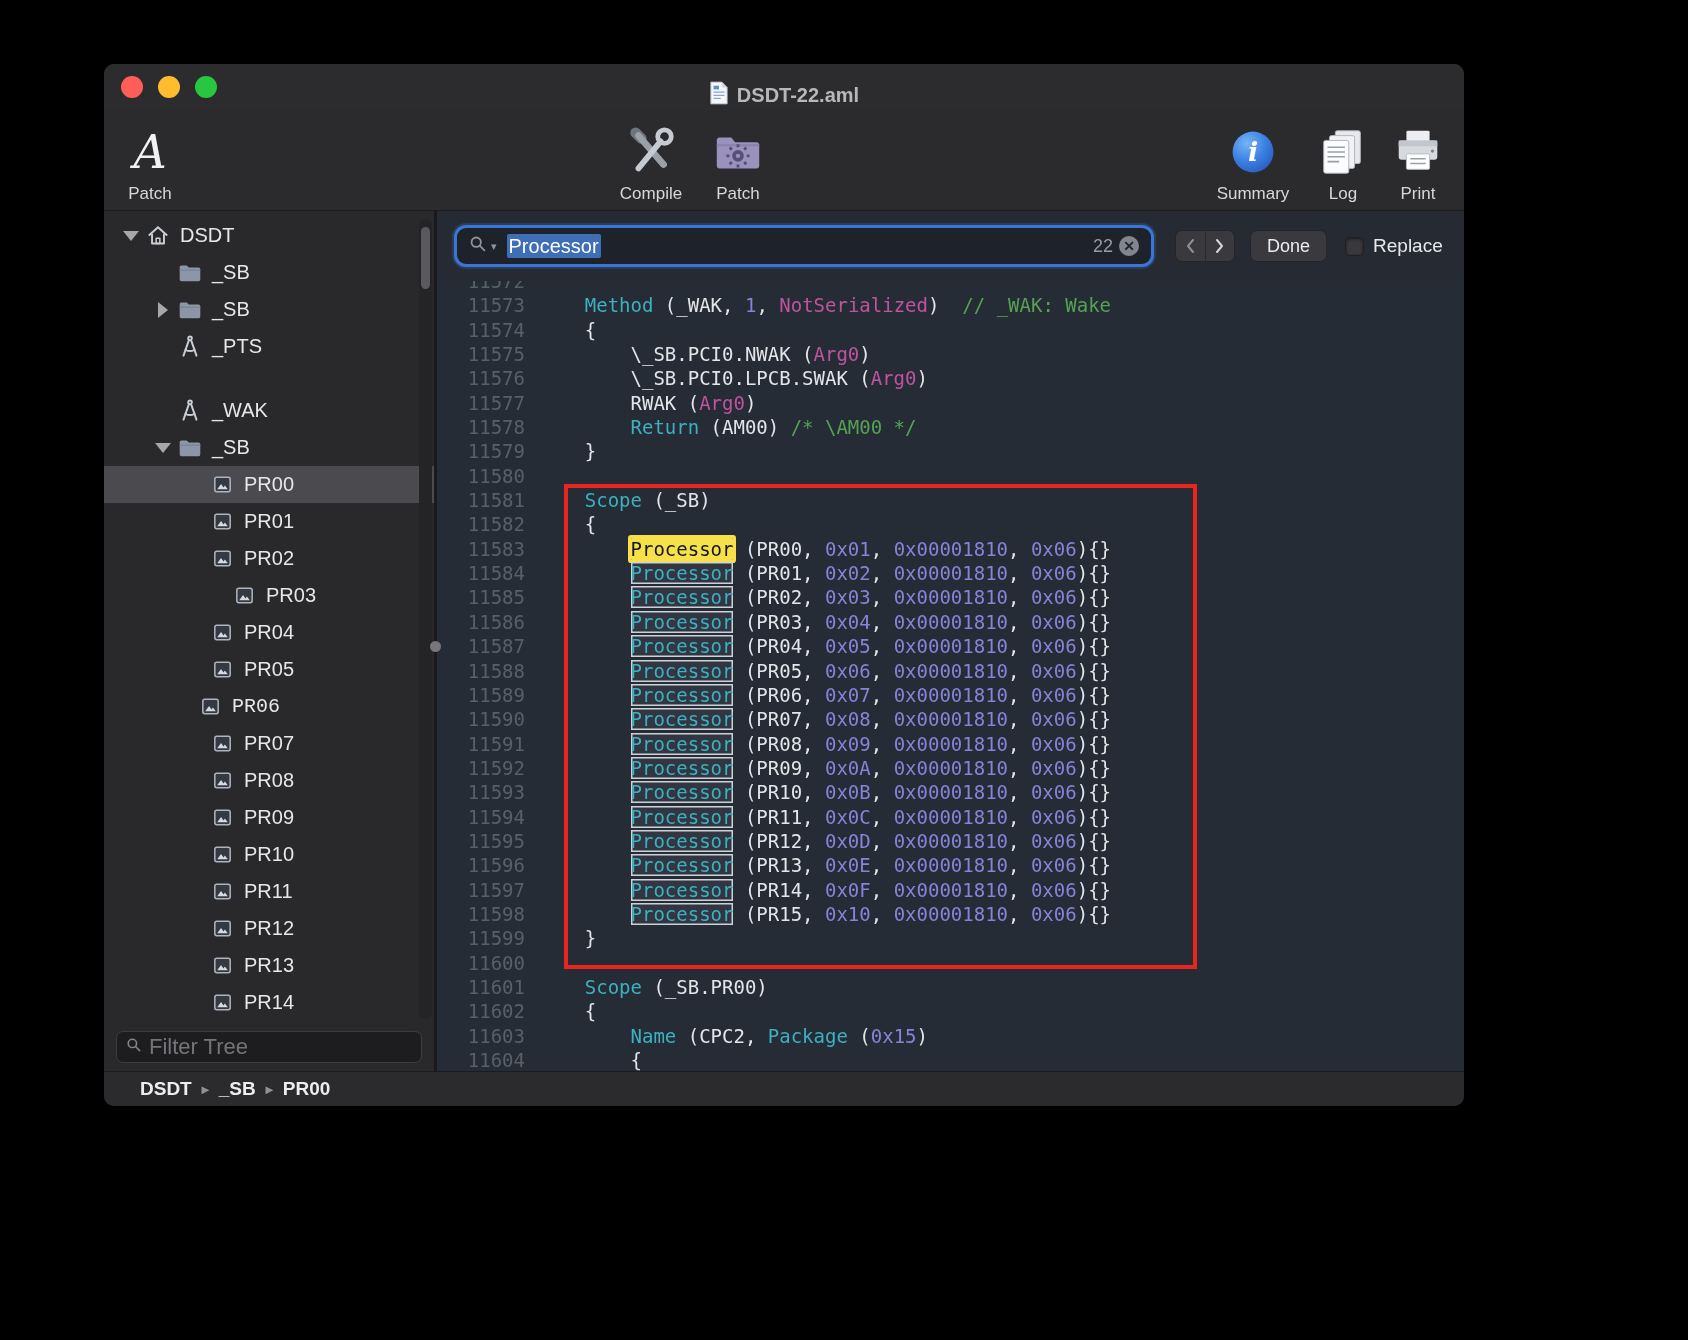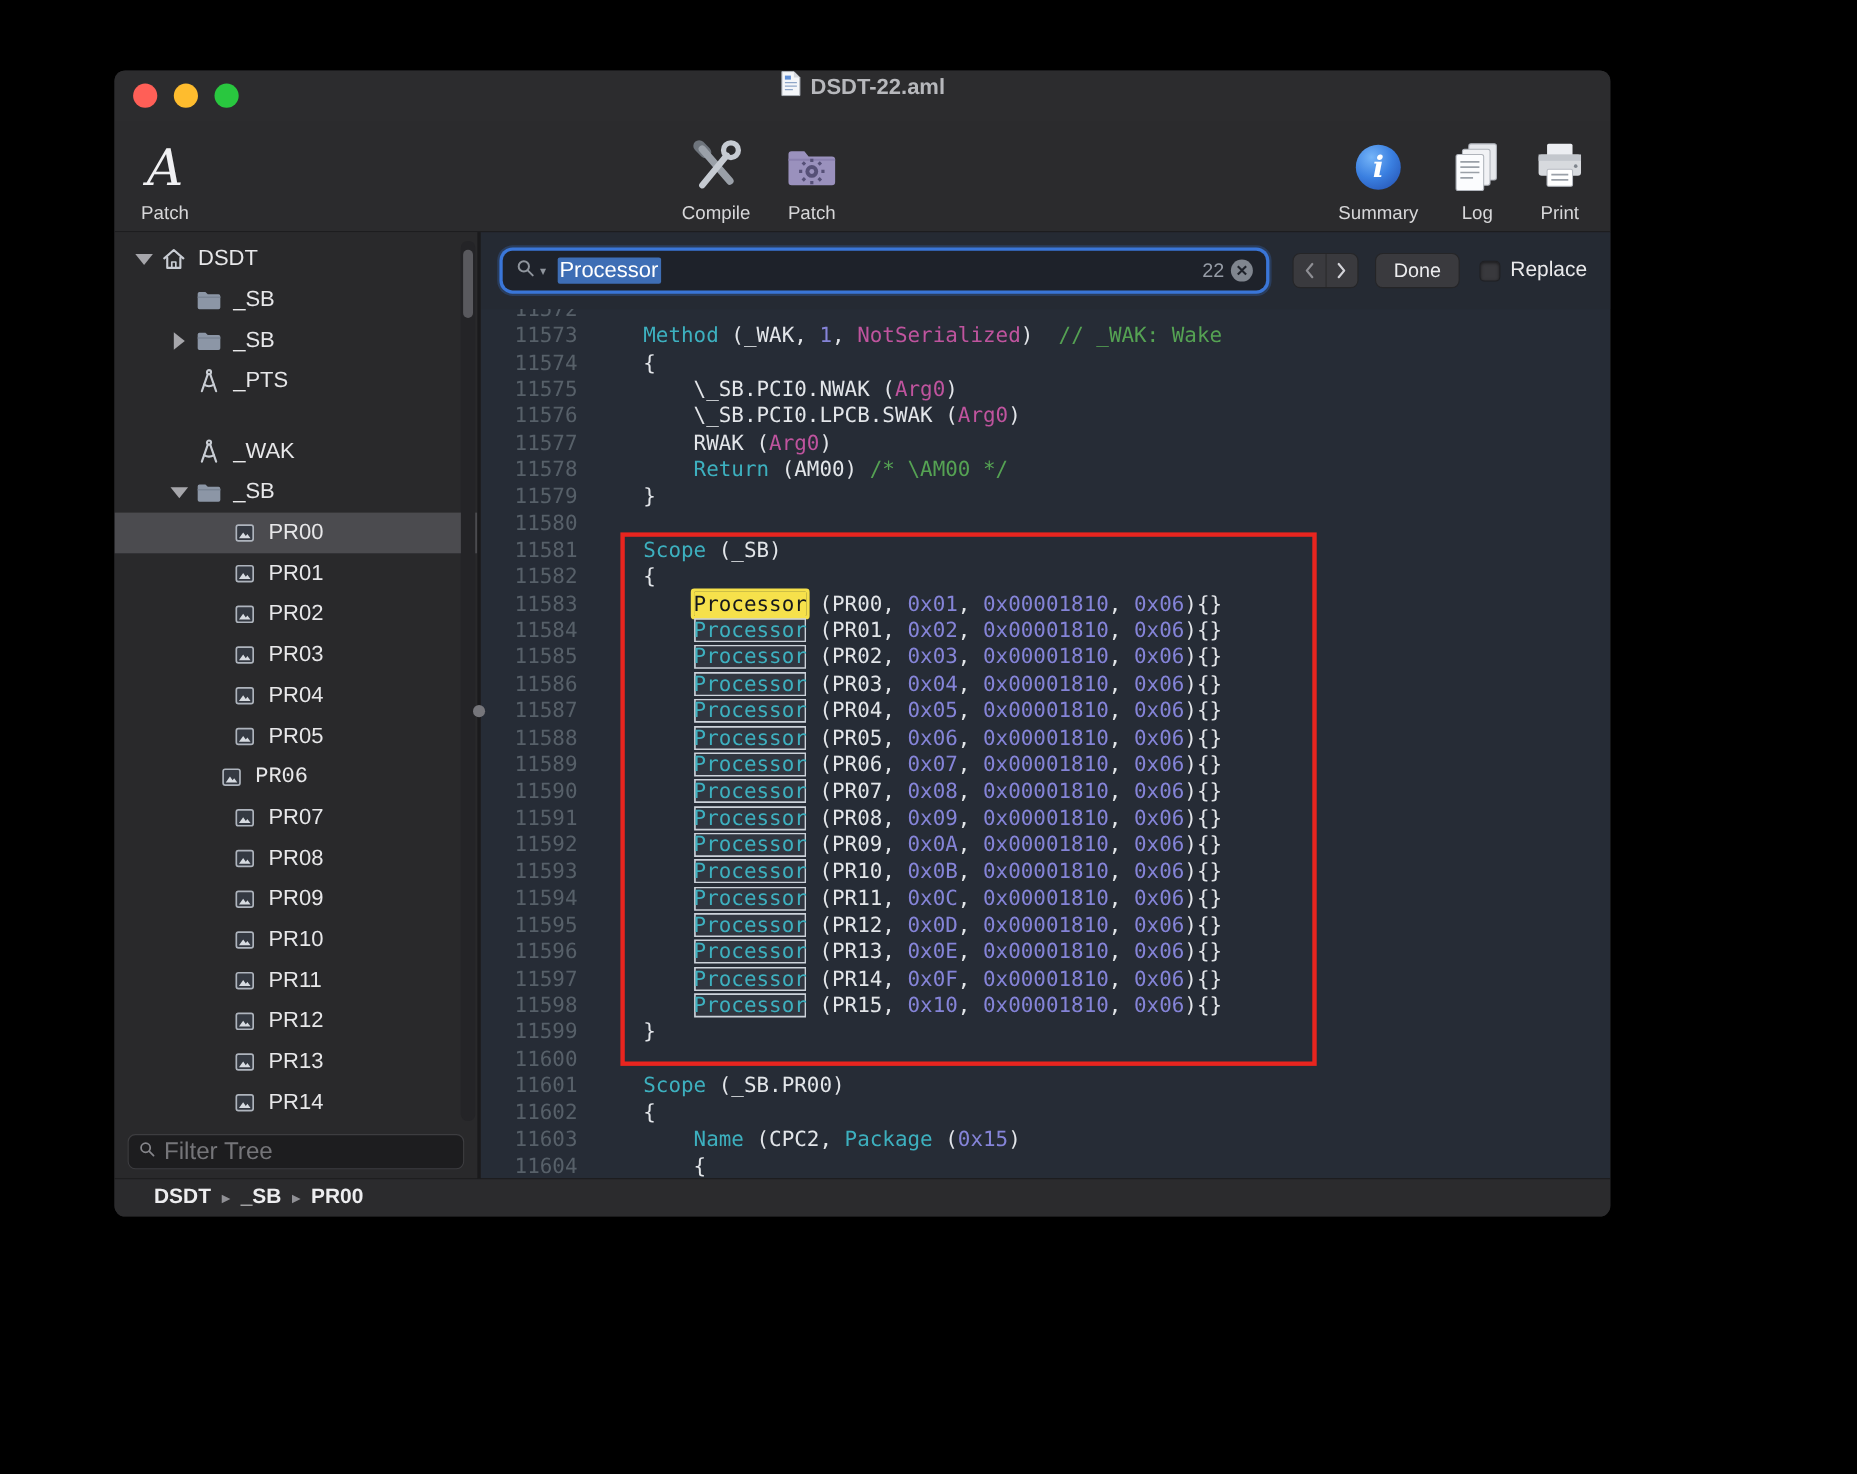--- a/index.html
+++ b/index.html
@@ -3,21 +3,21 @@
 <meta charset="utf-8">
 <style>
   html,body { margin:0; padding:0; background:#000; }
   .screen { position:relative; width:1688px; height:1340px; background:#000; overflow:hidden;
             font-family:"Liberation Sans", sans-serif; }
   .window { position:absolute; left:104px; top:64px; width:1360px; height:1042px;
             background:#2b2b2d; border-radius:10px; overflow:hidden;
             box-shadow:0 30px 70px rgba(0,0,0,.8), 0 0 0 1px #000; display:flex; flex-direction:column; }
 
   
-  .titlebar { height:46px; flex:none; position:relative; display:flex; align-items:flex-start; justify-content:center;
+  .titlebar { height:46px; flex:none; position:relative; display:flex; align-items:flex-end; justify-content:center;
               background:#2c2c2e; }
   .traffic { position:absolute; left:17px; top:12px; display:flex; gap:15px; }
   .tl { width:22px; height:22px; border-radius:50%; }
   .tl.red { background:#ff5f57; } .tl.yellow { background:#febc2e; } .tl.green { background:#29c73f; }
   .title { display:flex; align-items:center; gap:8px; color:#b7b8bc; font-size:20px; font-weight:600; }
 
   
   .toolbar { height:100px; flex:none; position:relative; background:#2b2b2d; border-bottom:1px solid #1d1d1f; }
   .tb-item { position:absolute; top:6px; display:flex; flex-direction:column; align-items:center; justify-content:flex-end;
              height:88px; cursor:default; }
@@ -282,21 +282,21 @@
             <div class="tree-row" style="padding-left: 78px;">
               <span class="disc"></span>
               <span class="tree-icon">
                 <svg viewBox="0 0 24 24" width="23" height="23">
                   <rect x="4" y="4.5" width="16" height="15" rx="2" fill="#343942" stroke="#aeb4bd" stroke-width="1.6"></rect>
                   <path d="M6.5 17 L10.5 11.5 L13 15 L14.5 13 L17.5 17 Z" fill="#d7dbe1"></path>
                 </svg>
               </span>
               <span>PR02</span>
             </div>
-            <div class="tree-row" style="padding-left: 78px;">
+            <div class="tree-row" style="padding-left: 100px;">
               <span class="disc"></span>
               <span class="tree-icon">
                 <svg viewBox="0 0 24 24" width="23" height="23">
                   <rect x="4" y="4.5" width="16" height="15" rx="2" fill="#343942" stroke="#aeb4bd" stroke-width="1.6"></rect>
                   <path d="M6.5 17 L10.5 11.5 L13 15 L14.5 13 L17.5 17 Z" fill="#d7dbe1"></path>
                 </svg>
               </span>
               <span>PR03</span>
             </div>
             <div class="tree-row" style="padding-left: 78px;">

